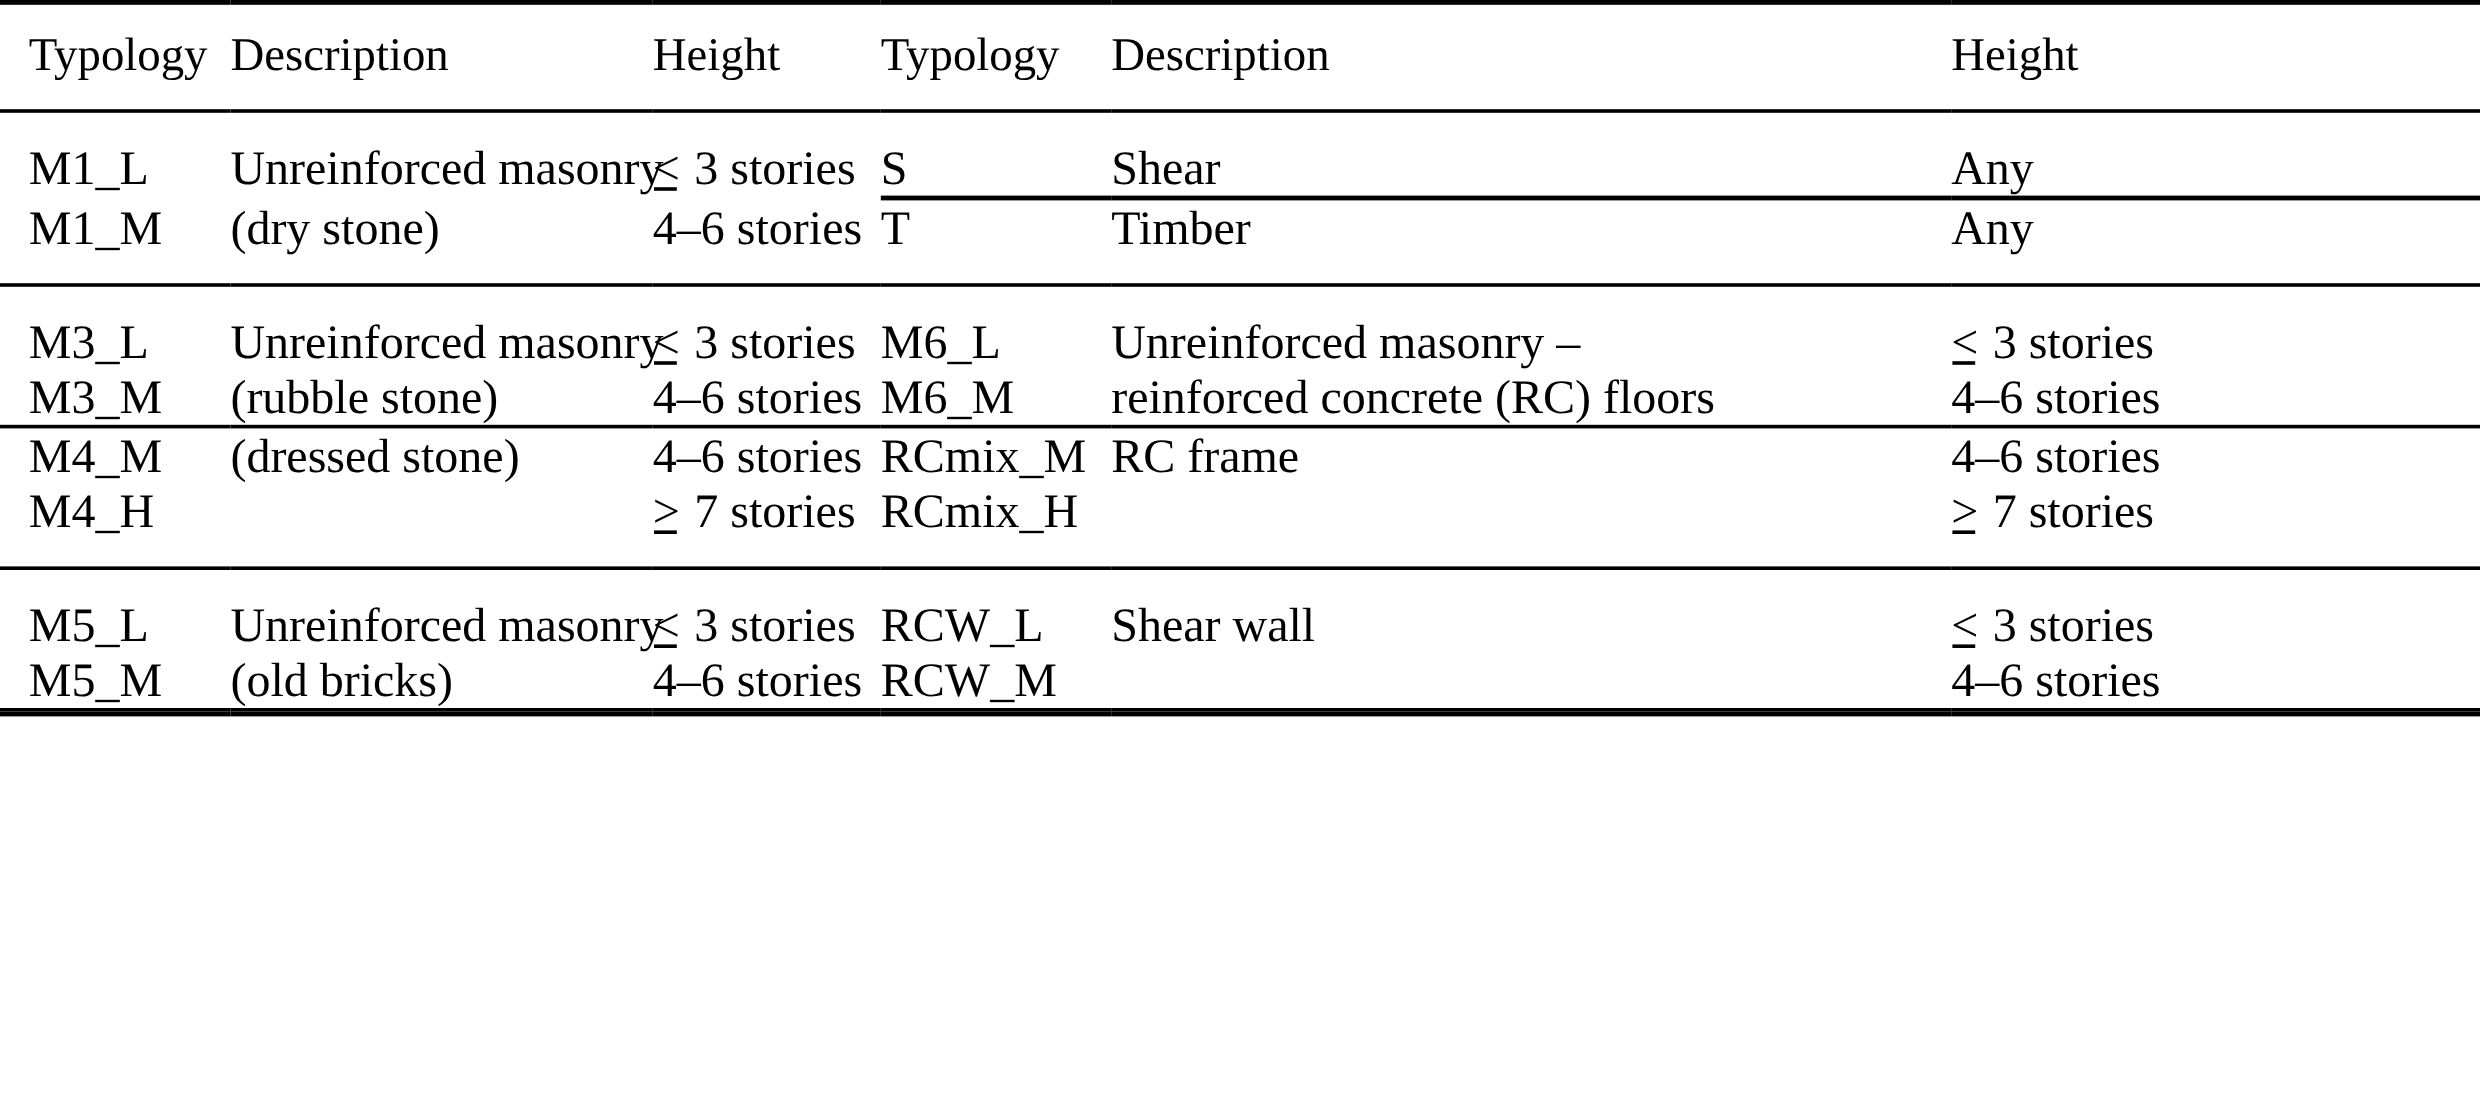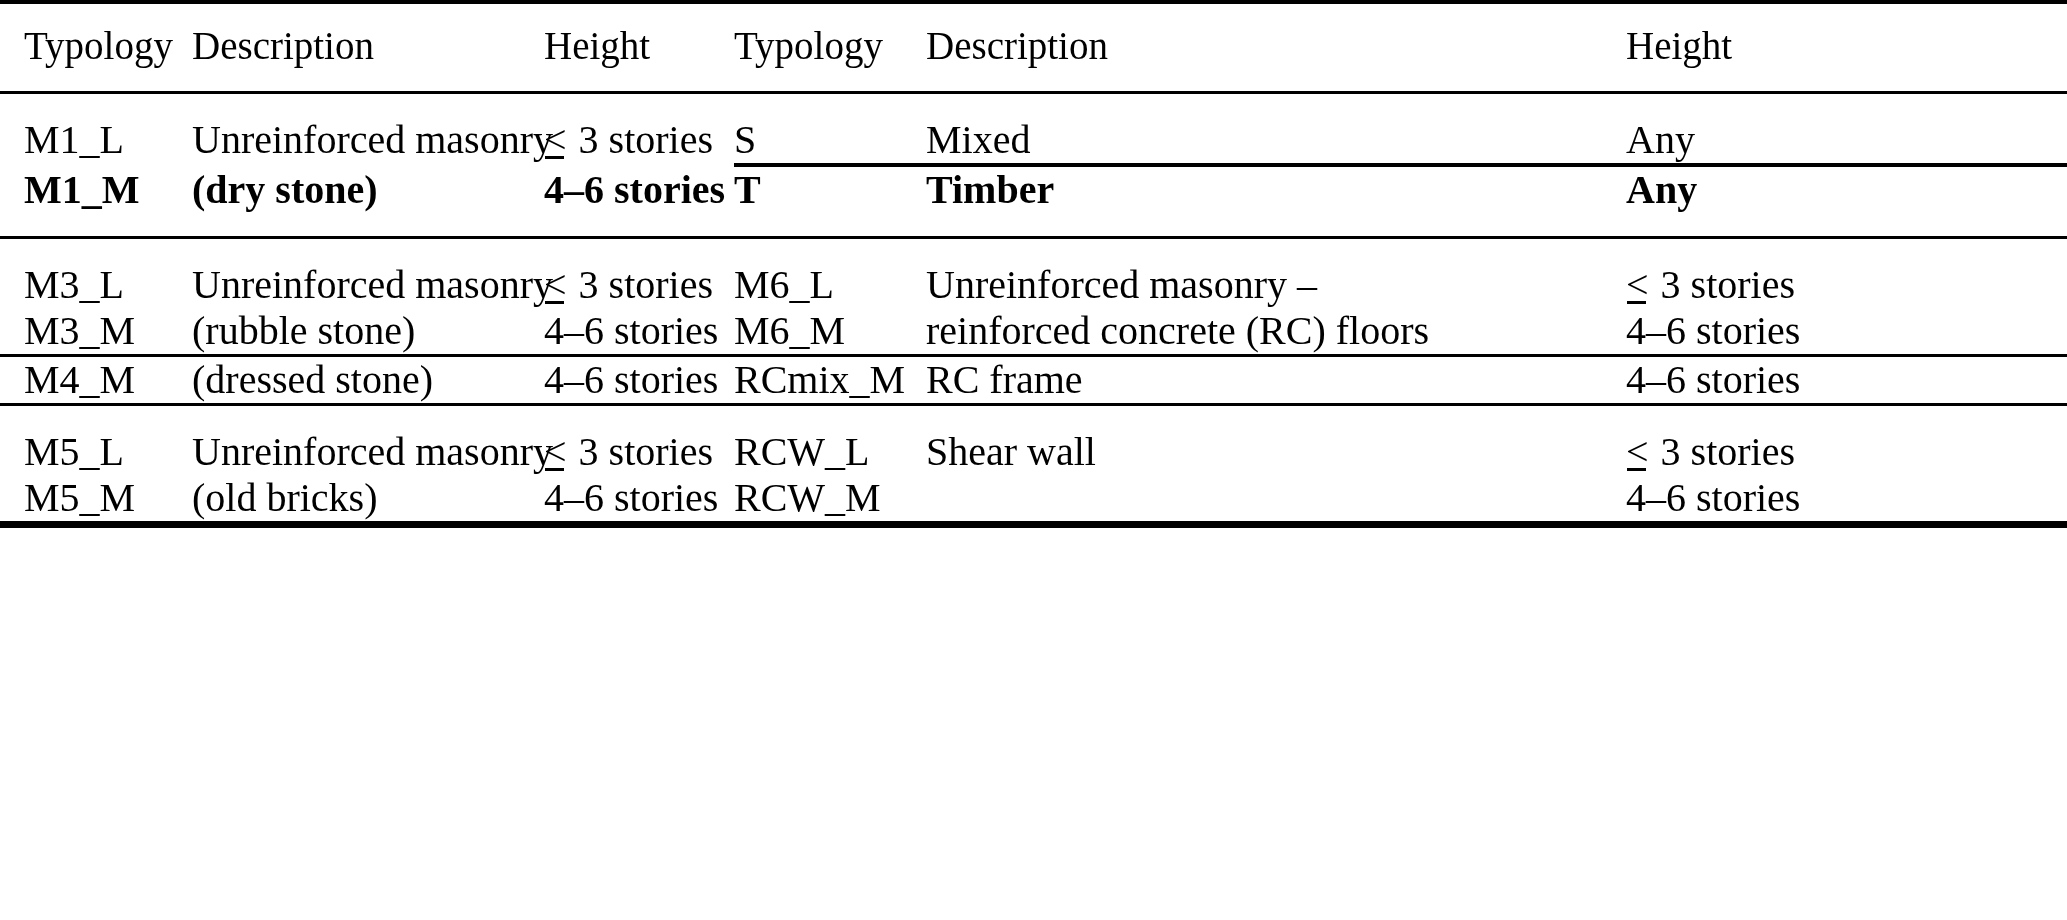--- a/index.html
+++ b/index.html
@@ -65,21 +65,21 @@
 
   
   tr.data-row td {
     font-size: 40px;
     padding: 3px 0 3px 0;
     white-space: nowrap;
   }
 
   
   tr.group-first td { padding-top: 26px; }
-  tr.group-last  td { padding-bottom: 26px; font-weight: bold; }
+  tr.group-last  td { padding-bottom: 26px; }
 
   
   .pad-typ1  { padding-left: 24px !important; }
   .pad-desc1 { padding-left: 0px; }
   .pad-hgt1  { padding-left: 0px; }
   .pad-typ2  { padding-left: 0px; }
   .pad-desc2 { padding-left: 0px; }
   .pad-hgt2  { padding-left: 0px; }
 
   
@@ -133,21 +133,21 @@
     </thead>
     <tbody id="table-body">
         <tr class="rule-mid rule-spacer">
           <td colspan="6"></td>
         </tr>
         <tr class="data-row group-first">
           <td class="pad-typ1">M1_L</td>
           <td class="pad-desc1">Unreinforced masonry</td>
           <td class="pad-hgt1"><span class="cmp"><span class="sym">&lt;</span><span class="bar"></span></span> <span class="nowrap">3 stories</span></td>
           <td class="pad-typ2">S</td>
-          <td class="pad-desc2">Mixed</td>
+          <td class="pad-desc2">Shear</td>
           <td class="pad-hgt2"><span class="nowrap">Any</span></td>
         </tr>
         <tr class="rule-partial rule-spacer">
           <td class="left-span" colspan="3"></td>
           <td class="right-span" colspan="3"></td>
         </tr>
         <tr class="data-row group-last">
           <td class="pad-typ1">M1_M</td>
           <td class="pad-desc1">(dry stone)</td>
           <td class="pad-hgt1"><span class="nowrap">4–6 stories</span></td>
@@ -178,20 +178,28 @@
           <td colspan="6"></td>
         </tr>
         <tr class="data-row">
           <td class="pad-typ1">M4_M</td>
           <td class="pad-desc1">(dressed stone)</td>
           <td class="pad-hgt1"><span class="nowrap">4–6 stories</span></td>
           <td class="pad-typ2">RCmix_M</td>
           <td class="pad-desc2">RC frame</td>
           <td class="pad-hgt2"><span class="nowrap">4–6 stories</span></td>
         </tr>
+        <tr class="data-row group-last">
+          <td class="pad-typ1">M4_H</td>
+          <td class="pad-desc1"></td>
+          <td class="pad-hgt1"><span class="cmp"><span class="sym">&gt;</span><span class="bar"></span></span> <span class="nowrap">7 stories</span></td>
+          <td class="pad-typ2">RCmix_H</td>
+          <td class="pad-desc2"></td>
+          <td class="pad-hgt2"><span class="cmp"><span class="sym">&gt;</span><span class="bar"></span></span> <span class="nowrap">7 stories</span></td>
+        </tr>
         <tr class="rule-mid rule-spacer">
           <td colspan="6"></td>
         </tr>
         <tr class="data-row group-first">
           <td class="pad-typ1">M5_L</td>
           <td class="pad-desc1">Unreinforced masonry</td>
           <td class="pad-hgt1"><span class="cmp"><span class="sym">&lt;</span><span class="bar"></span></span> <span class="nowrap">3 stories</span></td>
           <td class="pad-typ2">RCW_L</td>
           <td class="pad-desc2">Shear wall</td>
           <td class="pad-hgt2"><span class="cmp"><span class="sym">&lt;</span><span class="bar"></span></span> <span class="nowrap">3 stories</span></td>

